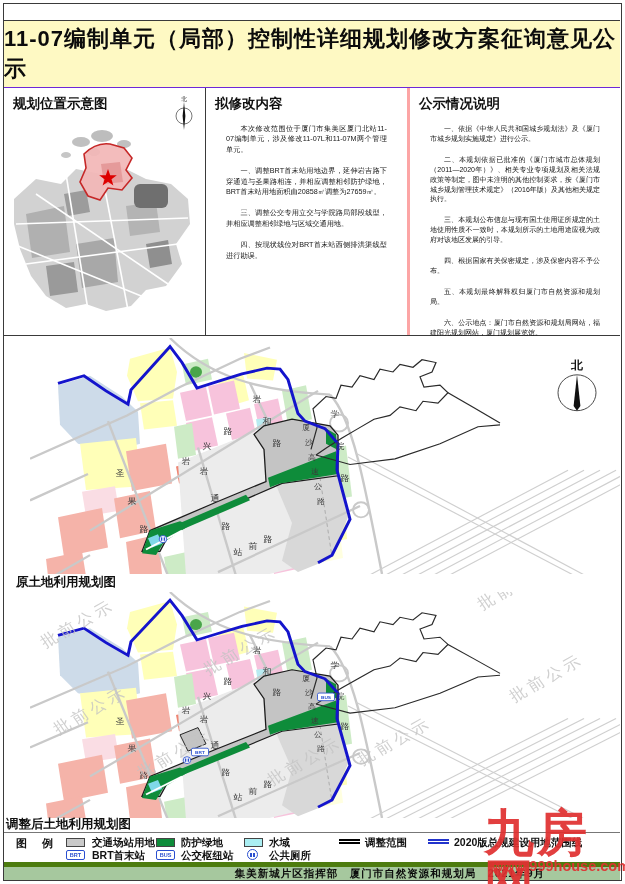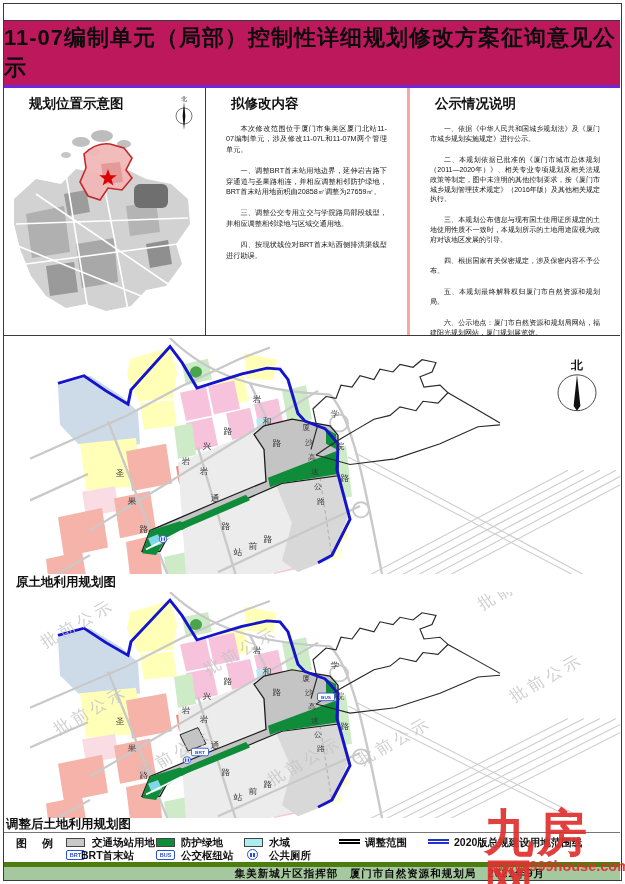--- a/index.html
+++ b/index.html
@@ -1,33 +1,33 @@
 <!DOCTYPE html>
 <html><head>
 <meta charset="utf-8">
 <style>
   html,body{margin:0;padding:0;background:#e8e8e8;}
   .page{position:relative;width:625px;height:884px;background:#ffffff;margin:0 auto;
         font-family:"Liberation Sans","DejaVu Sans",sans-serif;overflow:hidden;color:#111;}
   .frame{position:absolute;left:3px;top:3px;width:617px;height:876px;border:1px solid #3a3a3a;pointer-events:none;}
 
   
-  .titlebar{position:absolute;left:4px;top:20px;width:616px;height:68px;background:#be185d;
-            border-top:1px solid #3a3a3a;border-bottom:3px solid #6d28d9;
+  .titlebar{position:absolute;left:4px;top:20px;width:616px;height:68px;background:#fef9c3;
+            border-top:1px solid #3a3a3a;border-bottom:1px solid #6d28d9;
             display:flex;align-items:center;box-sizing:border-box;}
   .title{font-size:22px;font-weight:bold;letter-spacing:1px;color:#0c0c0c;}
 
   
   .cols{position:absolute;left:4px;top:88px;width:616px;height:248px;display:flex;
         border-bottom:1px solid #3a3a3a;box-sizing:border-box;}
   .col{position:relative;height:100%;box-sizing:border-box;padding:7px 9px 4px 9px;}
   .col-location{width:201px;}
   .col-modify{width:205px;border-left:1px solid #3a3a3a;border-right:3px solid #fca5a5;}
   .col-notice{flex:1;}
-  .col-heading{font-size:13.5px;font-weight:bold;margin:0 0 4px 16px;}
+  .col-heading{font-size:13.5px;font-weight:bold;margin:0 0 4px 0;}
   .para{font-size:7.2px;line-height:10.4px;text-indent:2em;margin:11px;text-align:justify;color:#151515;}
   .col-notice .para{font-size:7px;line-height:9.9px;}
   .locator-svg{position:absolute;left:2px;top:36px;}
   .mini-north{position:absolute;right:10px;top:6px;width:22px;height:38px;text-align:center;}
 
   
   .map-svg{position:absolute;left:30px;}
   .map-label{position:absolute;font-size:12.5px;font-weight:bold;color:#111;}
 
   
@@ -394,21 +394,21 @@
     <span class="sw sw-cyan" style="left:240px;top:5px;"></span>
     <span class="lg-label" style="left:265px;top:3px;">水域</span>
 
     <span class="lg-line" style="left:335px;top:6px;"></span>
     <span class="lg-label" style="left:361px;top:3px;">调整范围</span>
 
     <span class="lg-line lg-line-blue" style="left:424px;top:6px;"></span>
     <span class="lg-label" style="left:450px;top:3px;">2020版总规建设用地范围线</span>
 
     <span class="lg-badge" style="left:62px;top:17px;">BRT</span>
-    <span class="lg-label" style="left:77px;top:16px;">BRT首末站</span>
+    <span class="lg-label" style="left:88px;top:16px;">BRT首末站</span>
 
     <span class="lg-badge" style="left:152px;top:17px;">BUS</span>
     <span class="lg-label" style="left:177px;top:16px;">公交枢纽站</span>
 
     <span class="lg-wc" style="left:243px;top:16px;"></span>
     <span class="lg-label" style="left:265px;top:16px;">公共厕所</span>
   </div>
 
   <div class="footerbar">
     <span class="footer-text">集美新城片区指挥部　厦门市自然资源和规划局　2021年9月</span>

